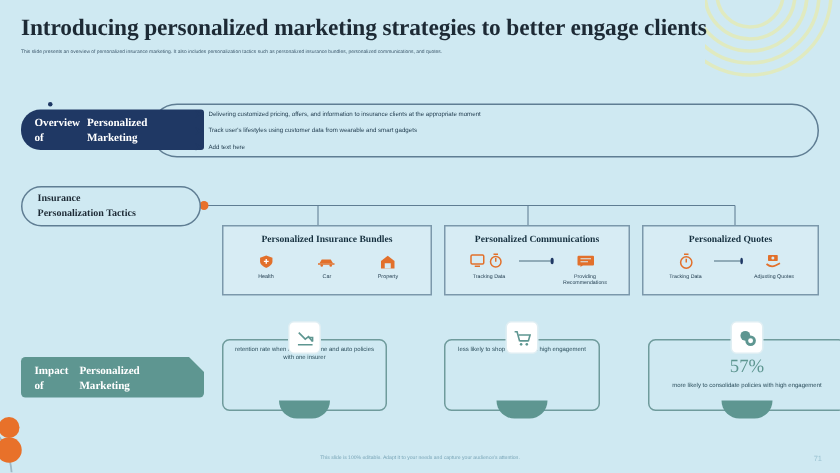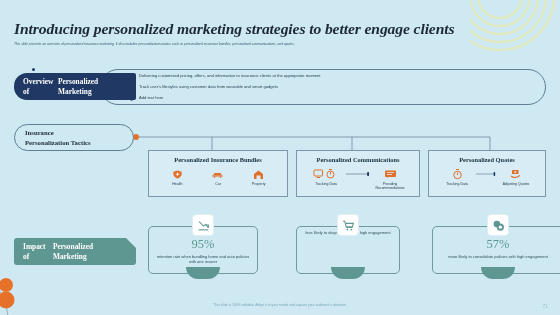--- a/index.html
+++ b/index.html
@@ -14,21 +14,21 @@
     width: 560px; height: 315px;
     background: #cfe9f2;
     overflow: hidden;
   }
 
   
   .deco-arcs { position: absolute; top: -46px; right: -30px; width: 120px; height: 110px; pointer-events:none; }
   .deco-dots { position: absolute; left: -22px; bottom: -6px; width: 70px; height: 62px; pointer-events:none; }
 
   
-  .hdr { position: absolute; left: 14px; top: 20px; right: 60px; font-style: italic; }
+  .hdr { position: absolute; left: 14px; top: 10px; right: 60px; }
   .hdr-title {
     font-family: "Liberation Serif", serif;
     font-size: 15.6px; font-weight: bold; color: #1d2a35;
     letter-spacing: -0.1px; line-height: 1.1; white-space: nowrap;
   }
   .hdr-sub {
     margin-top: 5px;
     font-size: 3.3px; color: #3a566a; line-height: 1.3; white-space: nowrap;
   }
 
@@ -329,21 +329,20 @@
   </div>
 
   <div class="scard s1">
     <div class="badge-icon">
       <svg width="13" height="13" viewBox="0 0 24 24">
           <path d="M3 20 h18" stroke="#5e9691" stroke-width="2"></path>
           <path d="M4 5 l8 8 l4-3 l5 6" stroke="#5e9691" stroke-width="2" fill="none"></path>
           <path d="M21 16 v-5 h-5" stroke="#5e9691" stroke-width="2" fill="none"></path>
         </svg>
     </div>
-    <div class="num">95%</div>
     <div class="desc">retention rate when bundling home and auto policies with one insurer</div>
     <div class="foot"></div>
   </div>
 
   <div class="scard s2">
     <div class="badge-icon">
       <svg width="13" height="13" viewBox="0 0 24 24">
           <path d="M2 4 h3 l3 11 h11" stroke="#5e9691" stroke-width="2" fill="none"></path>
           <path d="M7 8 h14 l-2 7 H8.5" stroke="#5e9691" stroke-width="2" fill="none"></path>
           <circle cx="10" cy="19.5" r="1.6" fill="#5e9691"></circle>

